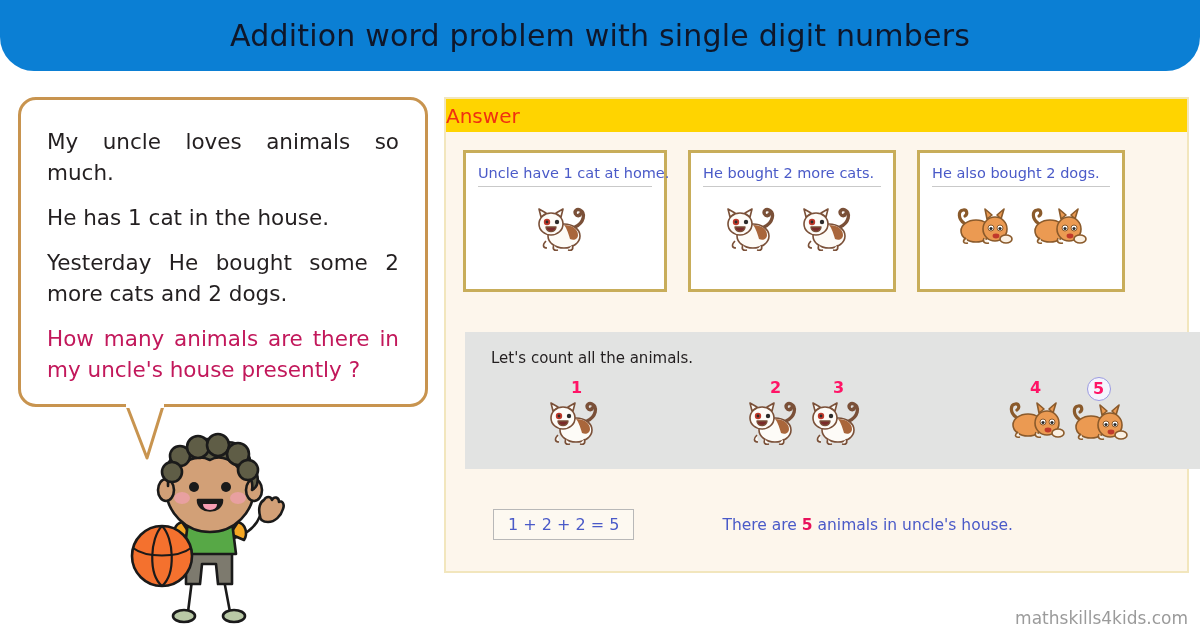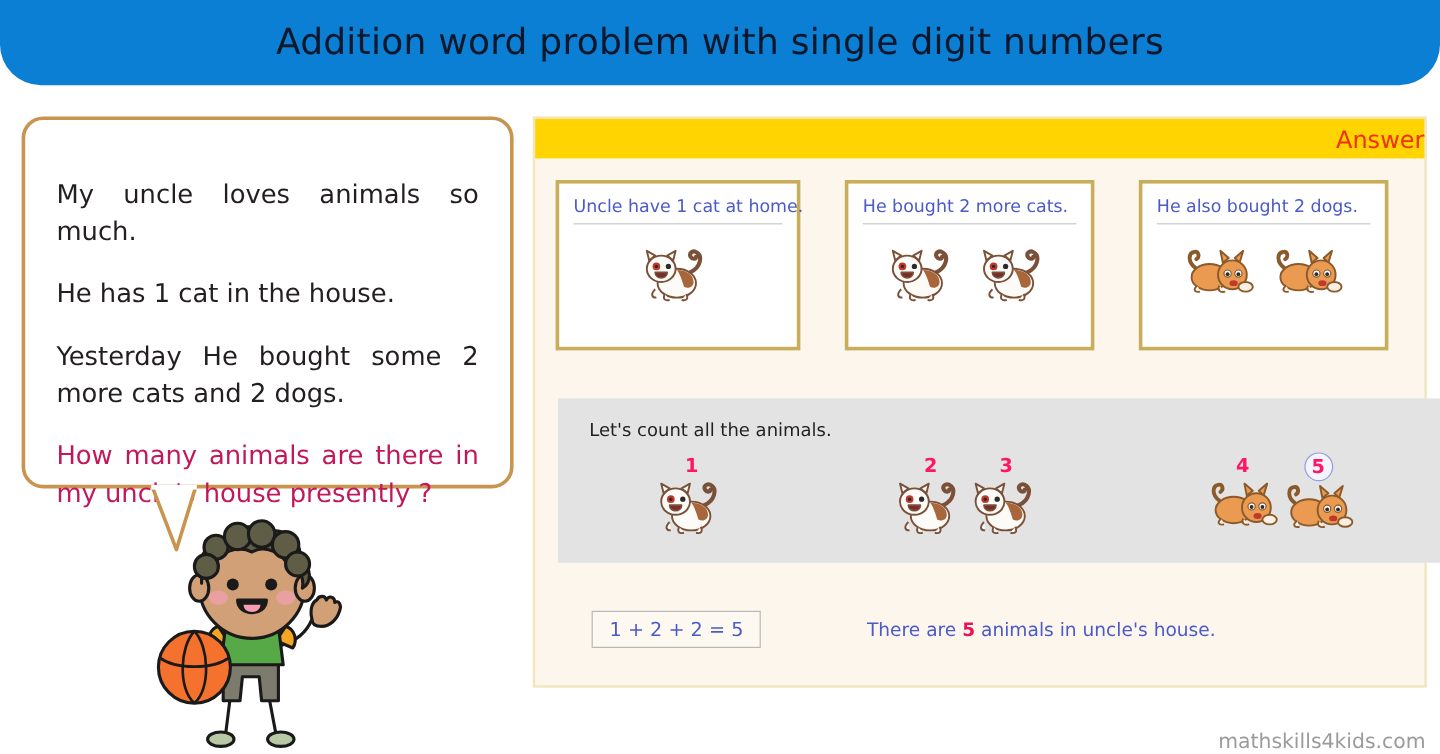--- a/index.html
+++ b/index.html
@@ -45,21 +45,20 @@
     border-radius: 18px;
     padding: 26px 26px 10px 26px;
   }
   .bubble-line {
     font-size: 21.5px;
     line-height: 31px;
     color: #231f20;
     margin-bottom: 14px;
     text-align: justify;
     font-family: "DejaVu Sans", sans-serif;
-    margin-top: 21px;
   }
   .bubble-line.q {
     color: #c2185b;
     margin-bottom: 0;
   }
   #bubble-tail {
     position: absolute;
     left: 125px; top: 404px;
     width: 40px; height: 58px;
   }
@@ -79,35 +78,35 @@
     height: 476px;
     background: #fdf6ec;
     border: 2px solid #f2e6bd;
   }
   #answer-header {
     width: 100%;
     height: 33px;
     background: #ffd400;
     display: flex;
     align-items: center;
-    justify-content: flex-end;
+    justify-content: flex-start;
   }
   #answer-title {
     color: #f03010;
     font-size: 20px;
     font-family: "DejaVu Sans", sans-serif;
   }
 
   
   #step-boxes {
     position: absolute;
     left: 17px; top: 51px;
     width: 712px;
     display: flex;
-    gap: 37px;
+    gap: 21px;
   }
   .step-box {
     width: 204px;
     height: 142px;
     background: #ffffff;
     border: 3px solid #c8ad5a;
     padding: 12px 12px 0 12px;
     position: relative;
   }
   .step-box.wide { width: 208px; }

